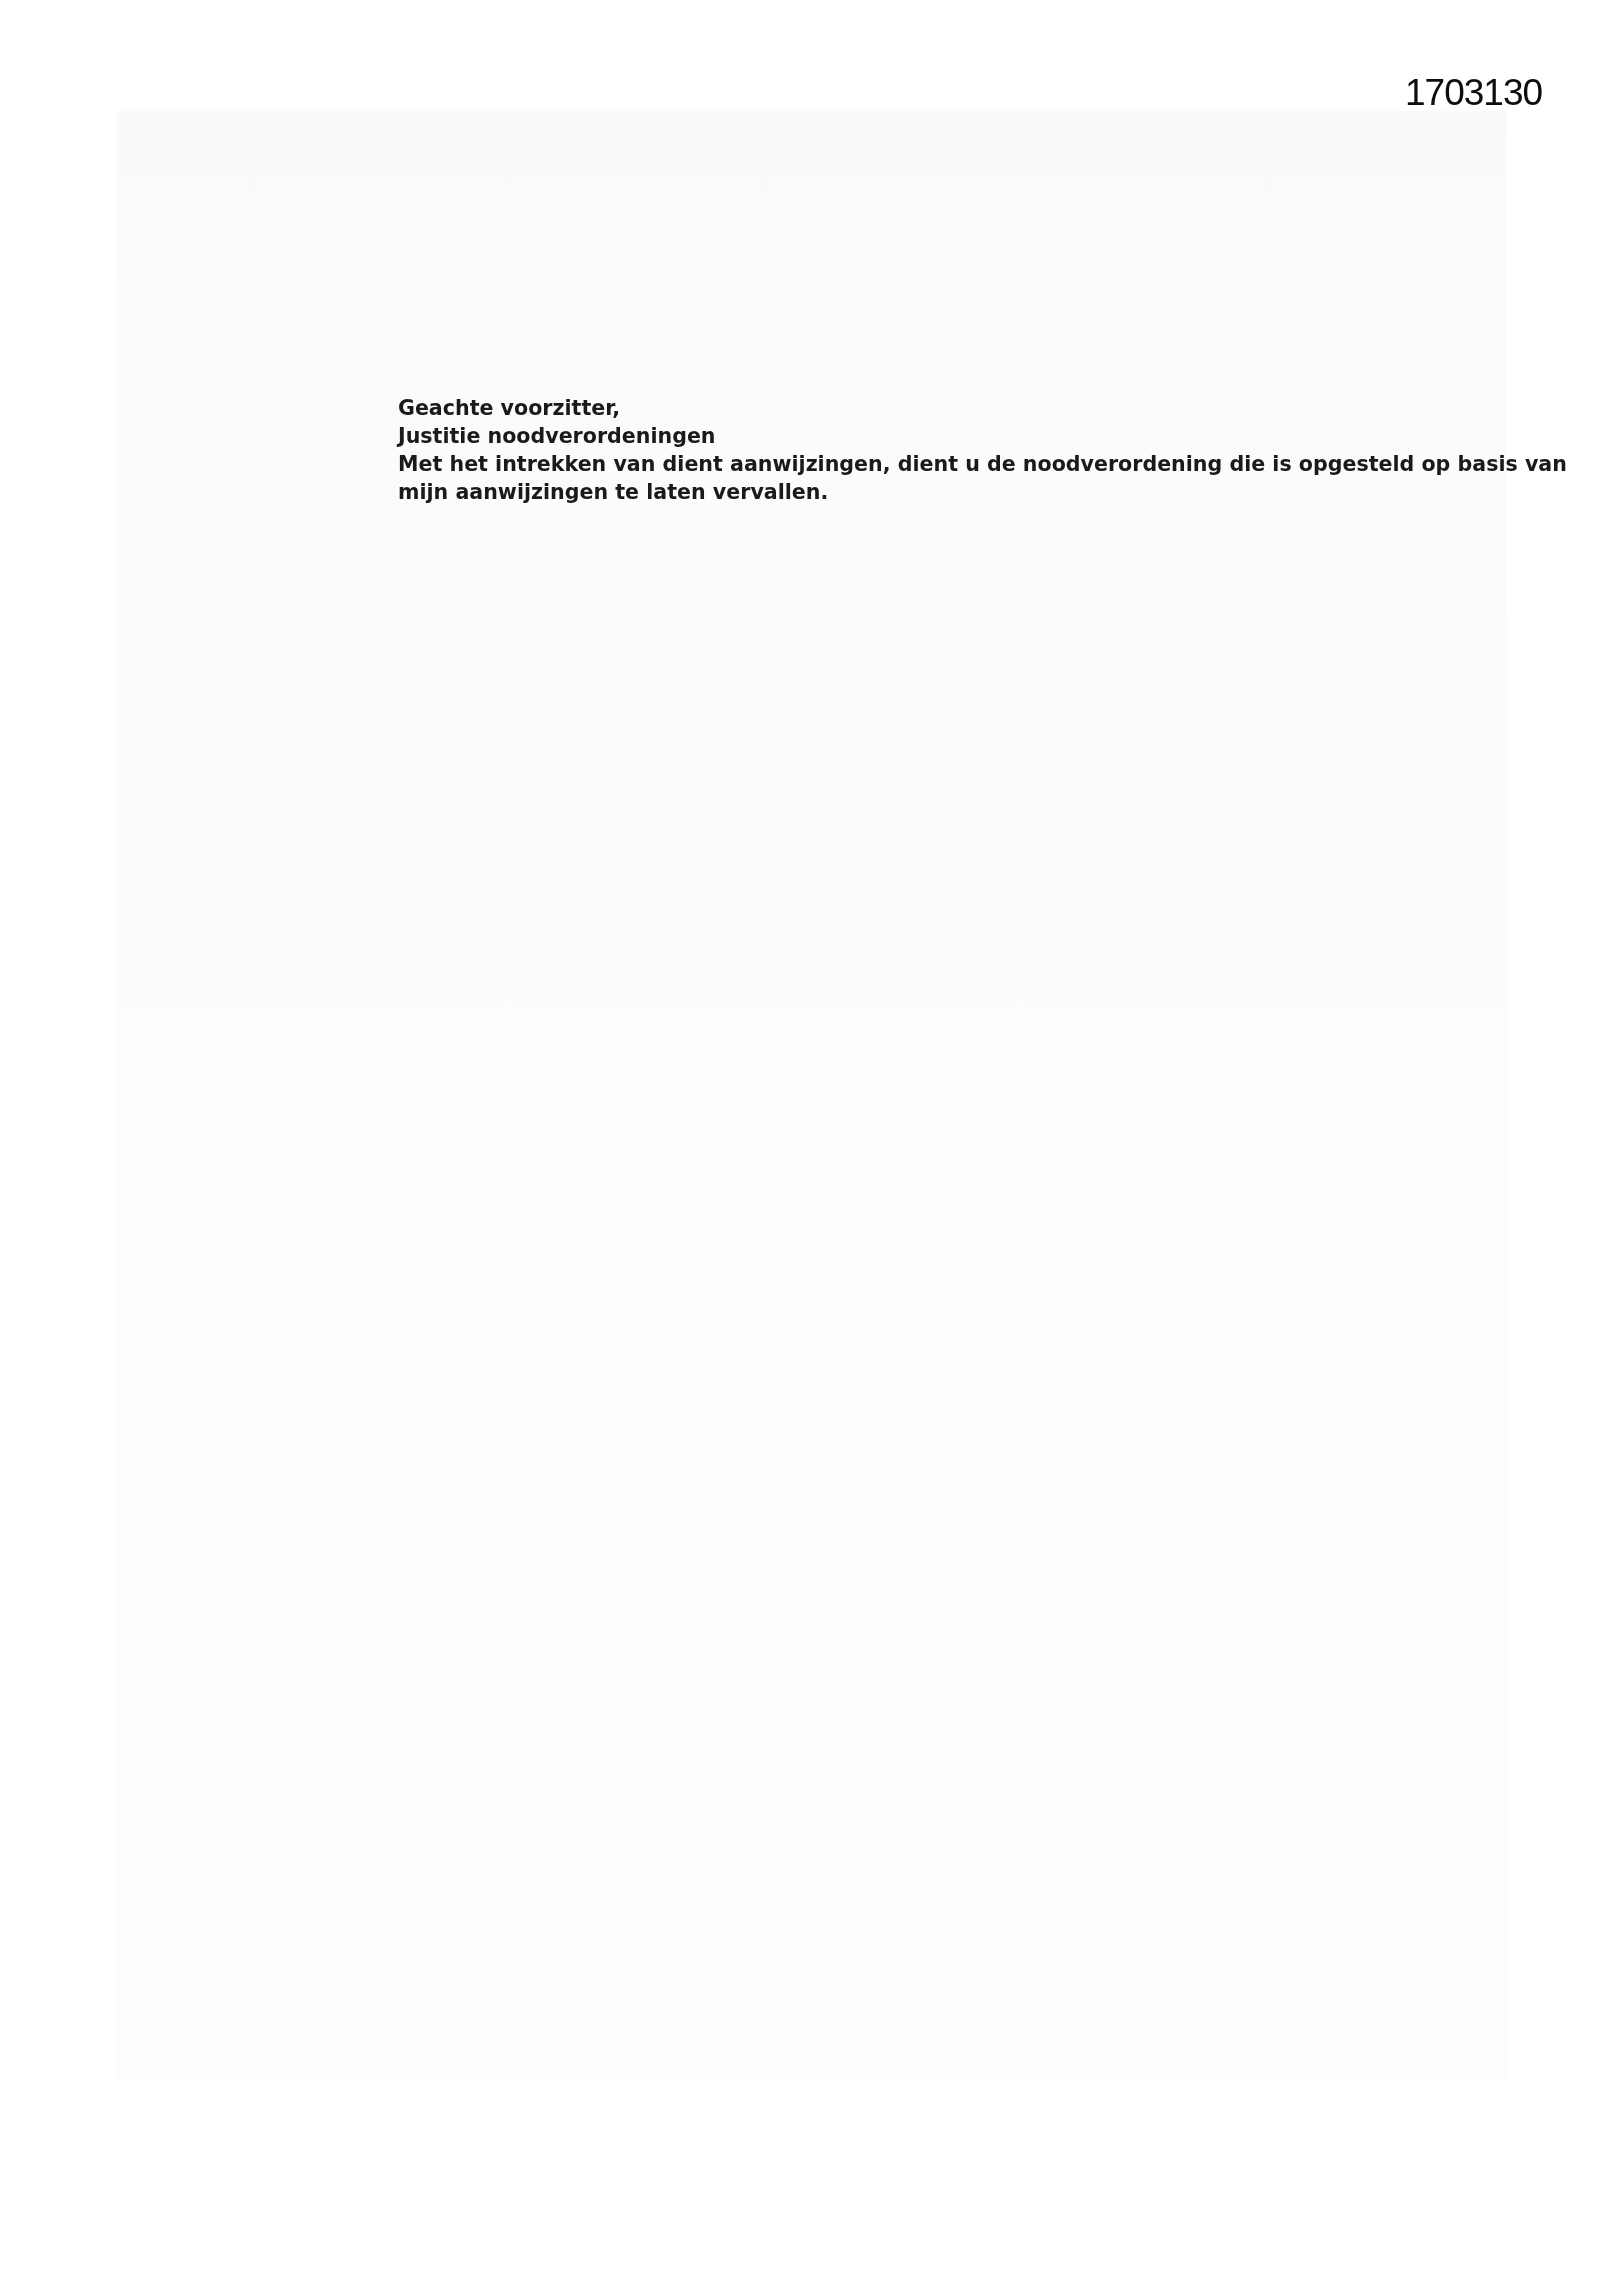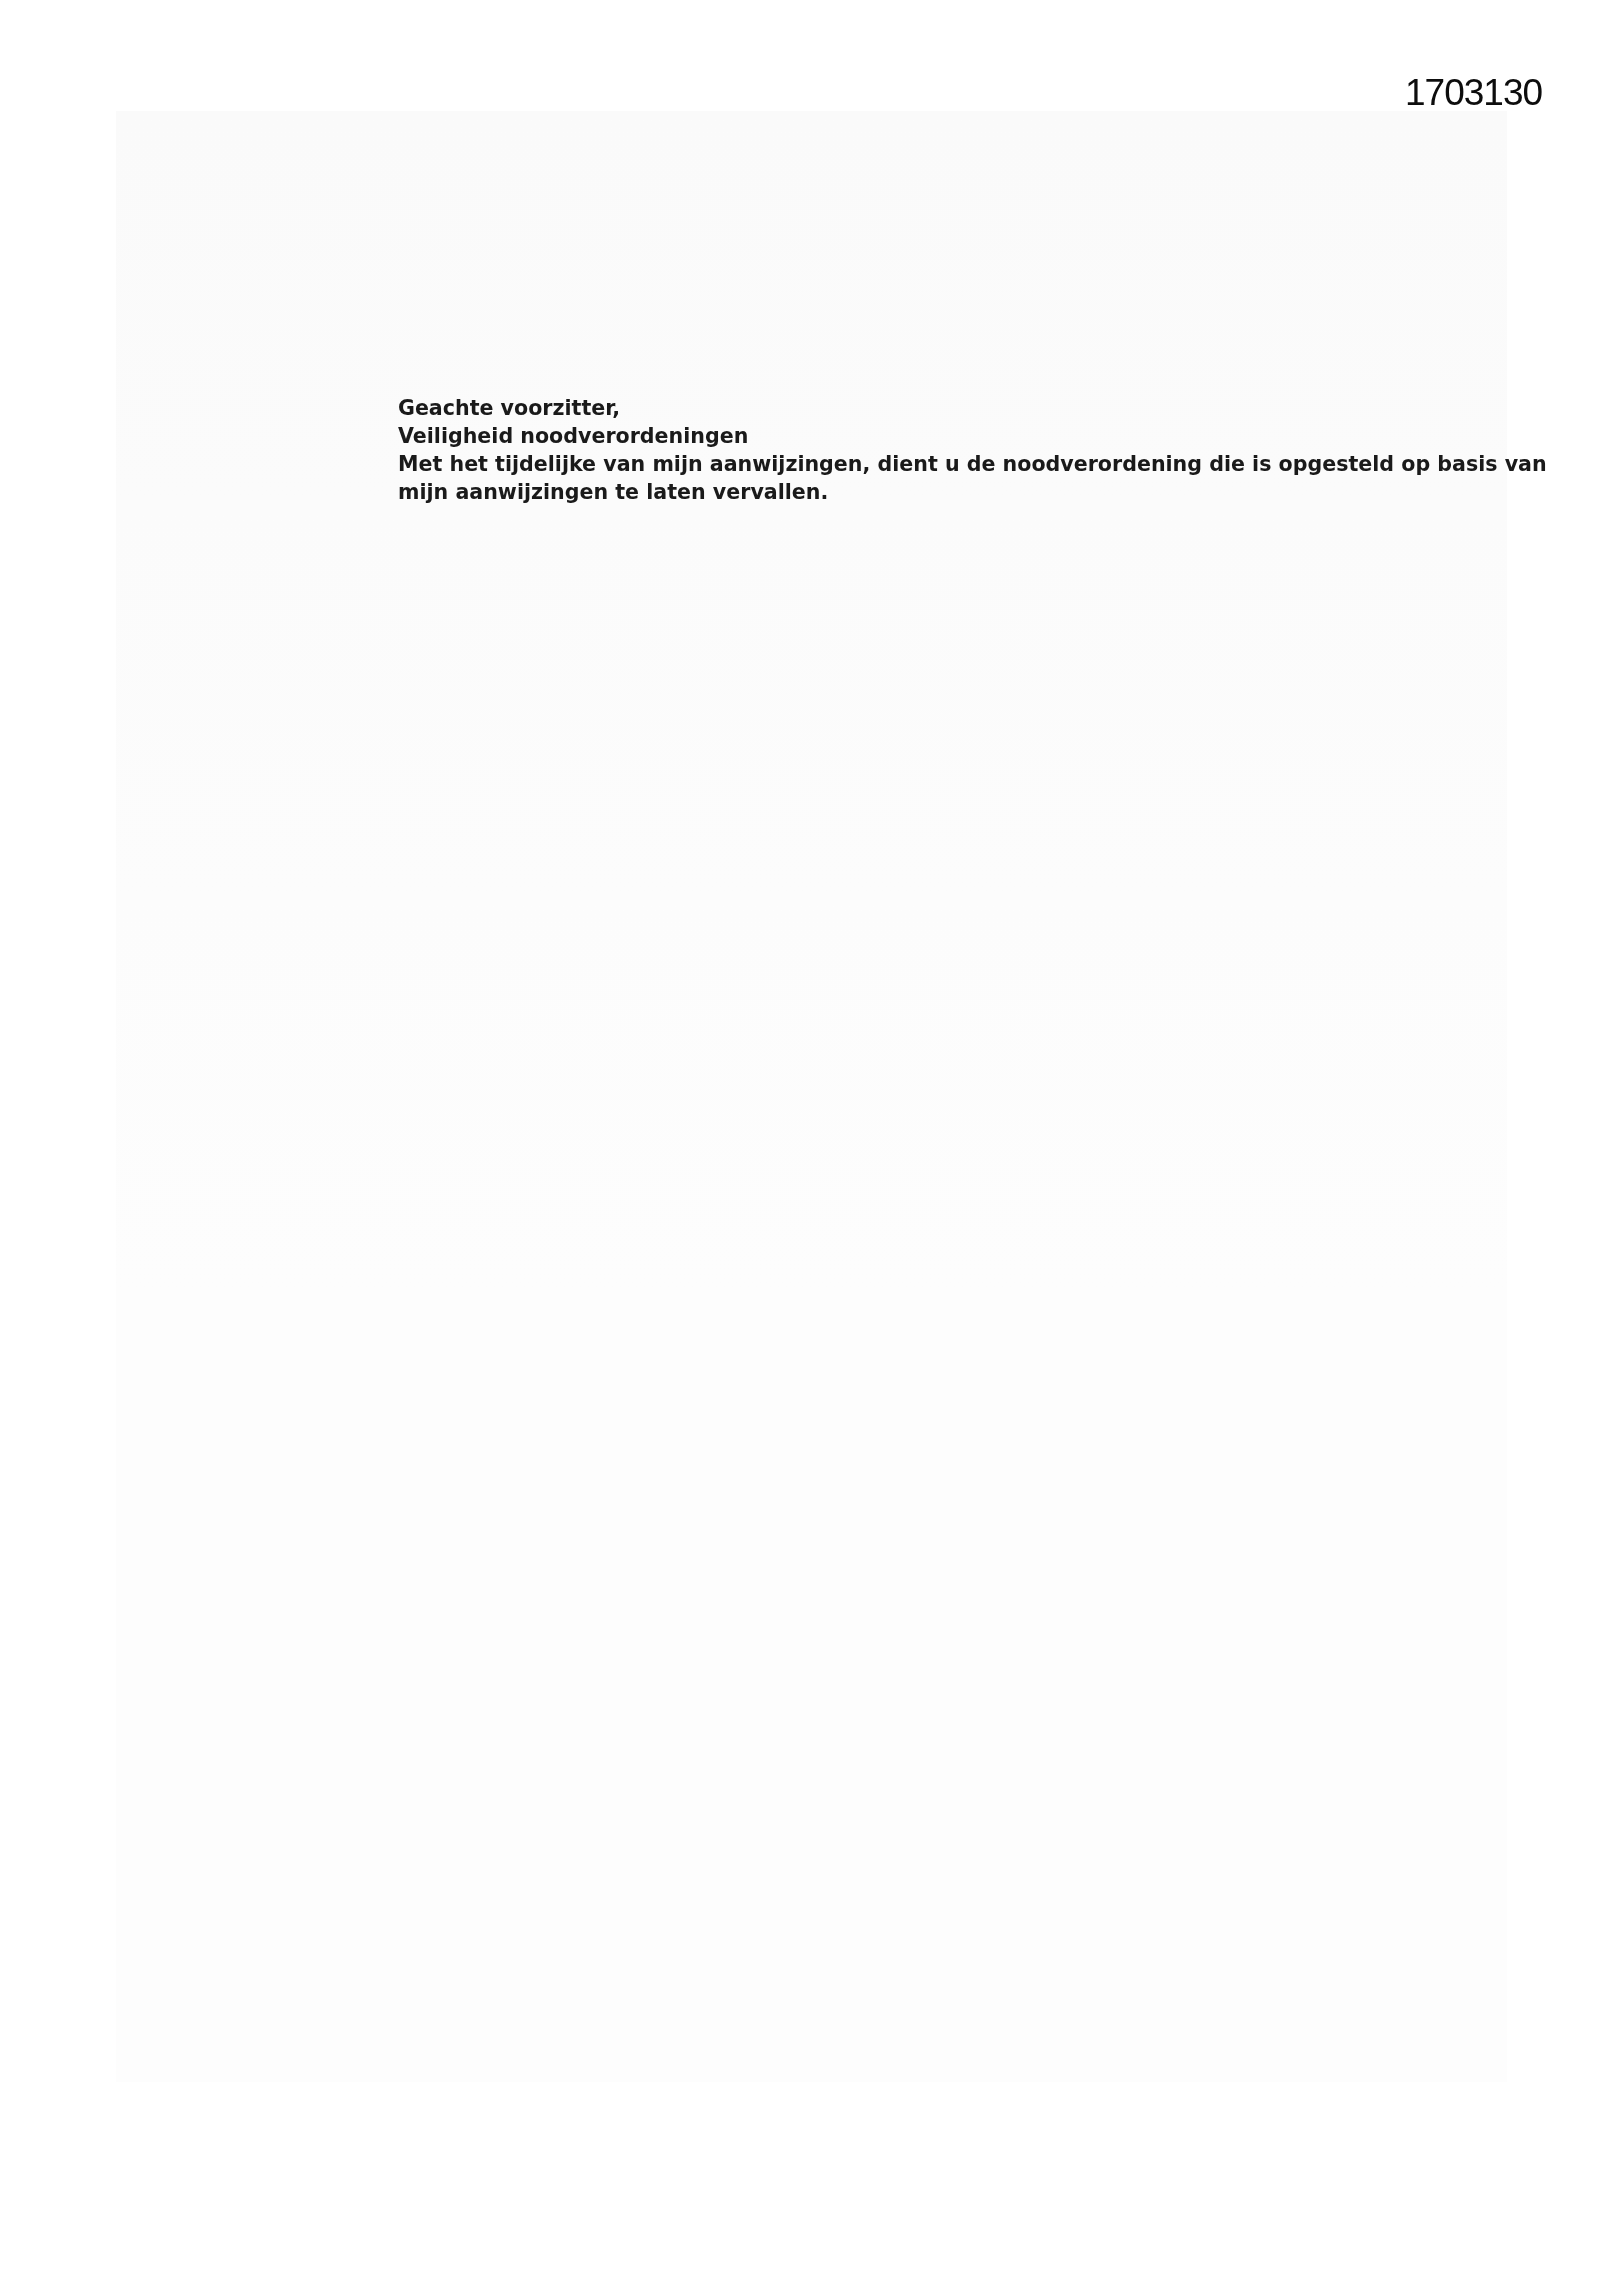--- a/index.html
+++ b/index.html
@@ -66,23 +66,23 @@
 <div class="canvas">
 
   <div class="doc-number">1703130</div>
 
   <div class="scan-area">
     <div class="letter">
 
       <p class="salutation">Geachte voorzitter,</p>
 
 
-      <h2 class="section-heading">Veiligheid noodverordeningen</h2>
+      <h2 class="section-heading">Justitie noodverordeningen</h2>
 
-      <p class="para-body">Met het tijdelijke van mijn aanwijzingen, dient u de noodverordening die is opgesteld op basis van
+      <p class="para-body">Met het intrekken van dient aanwijzingen, dient u de noodverordening die is opgesteld op basis van
 mijn aanwijzingen te laten vervallen.</p>
 
 
     </div>
   </div>
 
 </div>
 
 
 </body></html>

